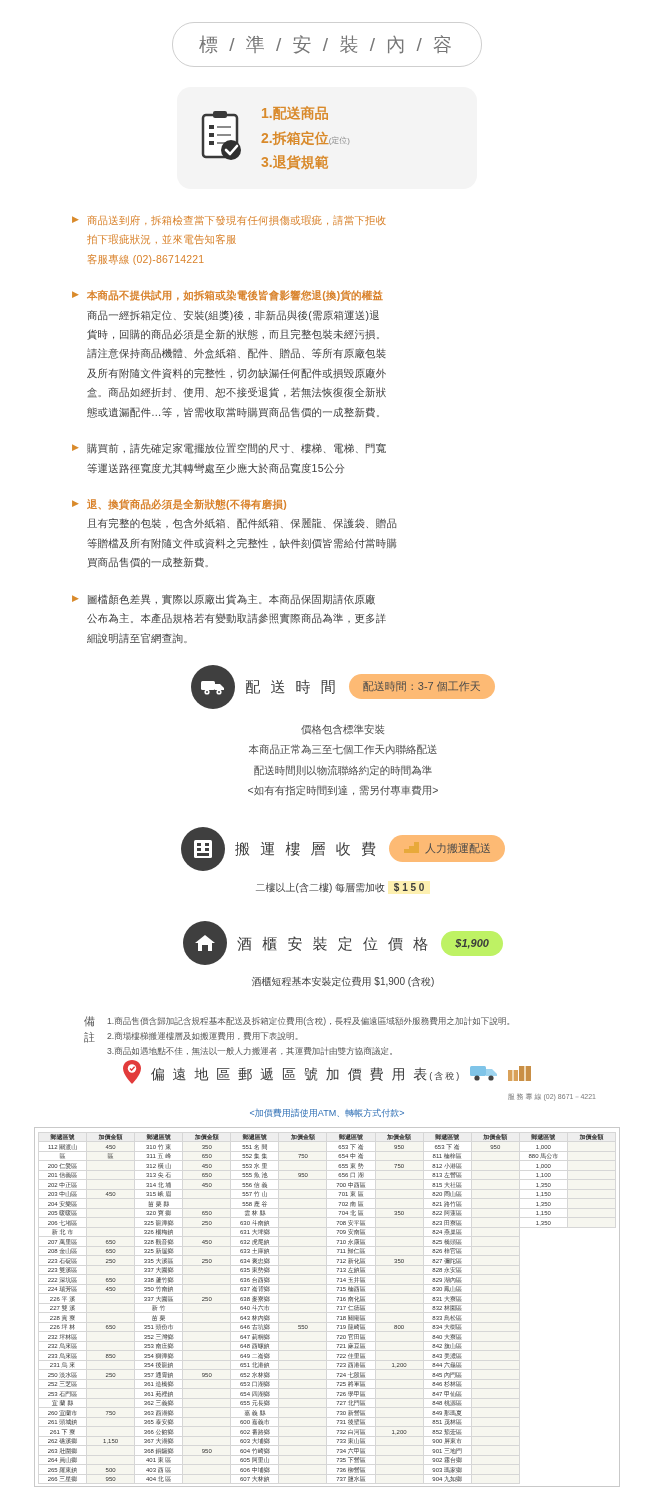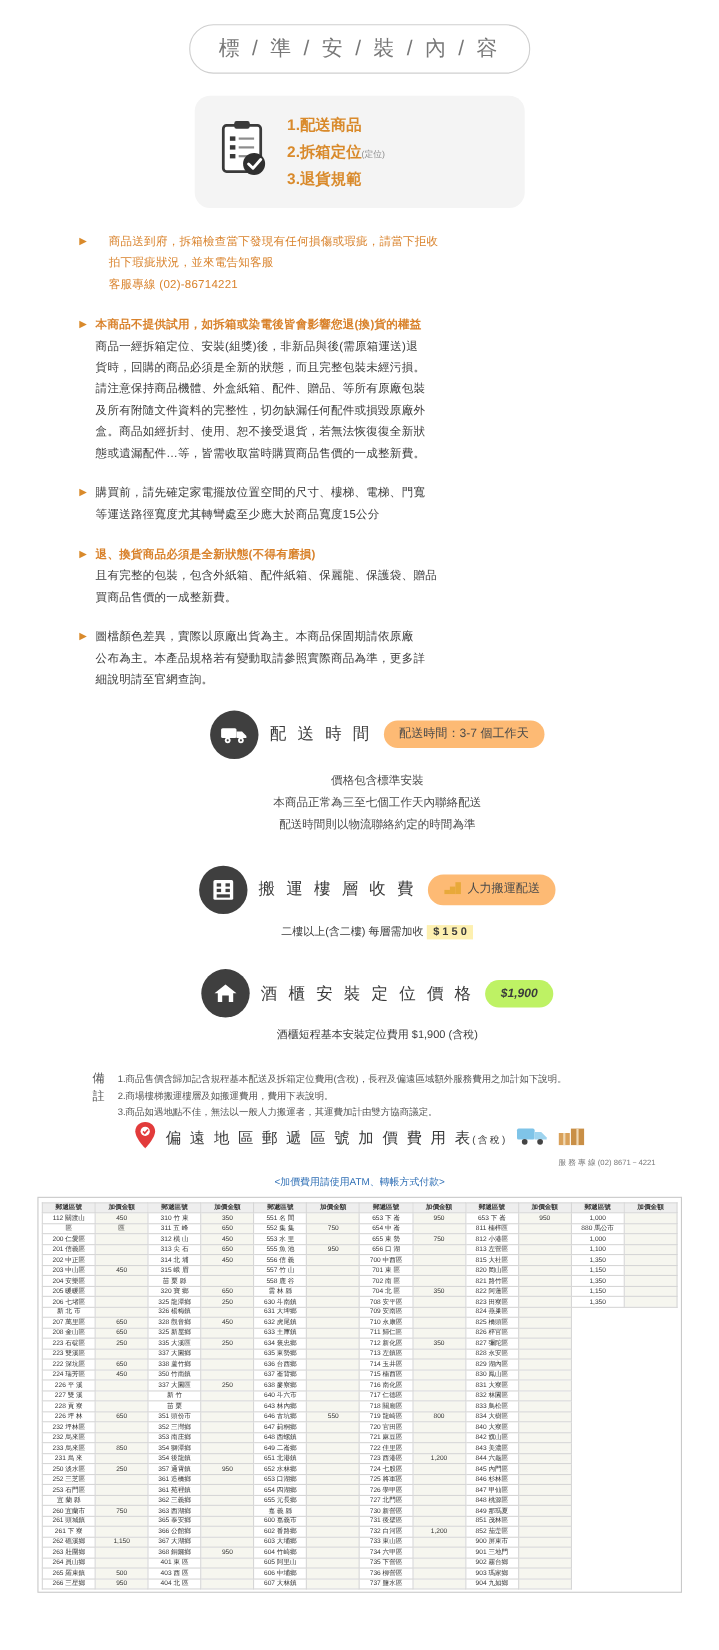--- a/index.html
+++ b/index.html
@@ -39,21 +39,21 @@
   }
   .clipboard-icon { flex: 0 0 auto; }
   .steps-list { color: #d98a2b; font-size: 14px; line-height: 1.75; font-weight: bold; }
   .steps-list .sub { font-size: 8px; color: #8b8b8b; font-weight: normal; }
 
   
   .notes { padding: 4px 64px 0 72px; }
   .note-row { display: flex; gap: 8px; margin-bottom: 17px; }
   .note-bullet { color: #d98a2b; flex: 0 0 auto; font-size: 9px; line-height: 1.9; }
   .note-body { font-size: 10.5px; line-height: 1.85; letter-spacing: .2px; }
-  .or { color: #d9822b; margin-left: 12px; }
+  .or { color: #d9822b; }
   .ob { color: #d9822b; font-weight: bold; }
 
   
   .center-block { text-align: center; margin-top: 6px; padding-left: 32px; }
   .badge-line { display: flex; align-items: center; justify-content: center; gap: 10px; }
   .circ {
     width: 44px; height: 44px; border-radius: 50%;
     background: #3f3f3f; color: #fff;
     display: flex; align-items: center; justify-content: center;
     flex: 0 0 auto;
@@ -161,20 +161,21 @@
         <div><span>購買前，請先確定家電擺放位置空間的尺寸、樓梯、電梯、門寬</span></div>
         <div><span>等運送路徑寬度尤其轉彎處至少應大於商品寬度15公分</span></div>
       </div>
     </div>
 
     <div class="note-row">
       <span class="note-bullet">▶</span>
       <div class="note-body">
         <div><span class="ob">退、換貨商品必須是全新狀態(不得有磨損)</span></div>
         <div><span>且有完整的包裝，包含外紙箱、配件紙箱、保麗龍、保護袋、贈品</span></div>
+        <div><span>等贈檔及所有附隨文件或資料之完整性，缺件刻價皆需給付當時購</span></div>
         <div><span>買商品售價的一成整新費。</span></div>
       </div>
     </div>
 
     <div class="note-row">
       <span class="note-bullet">▶</span>
       <div class="note-body">
         <div><span>圖檔顏色差異，實際以原廠出貨為主。本商品保固期請依原廠</span></div>
         <div><span>公布為主。本產品規格若有變動取請參照實際商品為準，更多詳</span></div>
         <div><span>細說明請至官網查詢。</span></div>
@@ -194,20 +195,21 @@
             <circle cx="19" cy="14" r="1" fill="#3f3f3f"></circle>
         </svg>
       </span>
       <span class="blk-title">配 送 時 間</span>
       <span class="chip">配送時間：3-7 個工作天</span>
     </div>
     <div class="center-lines">
       <div>價格包含標準安裝</div>
       <div>本商品正常為三至七個工作天內聯絡配送</div>
       <div>配送時間則以物流聯絡約定的時間為準</div>
+      <div>&lt;如有有指定時間到達，需另付專車費用&gt;</div>
     </div>
   </div>
 
   <div class="center-block fee-block">
     <div class="badge-line">
       <span class="circ">
         <svg width="22" height="22" viewBox="0 0 22 22">
           <rect x="2" y="2" width="18" height="18" rx="1.5" fill="#fff"></rect>
           <rect x="5" y="5" width="4" height="3" fill="#3f3f3f"></rect>
             <rect x="13" y="5" width="4" height="3" fill="#3f3f3f"></rect>

